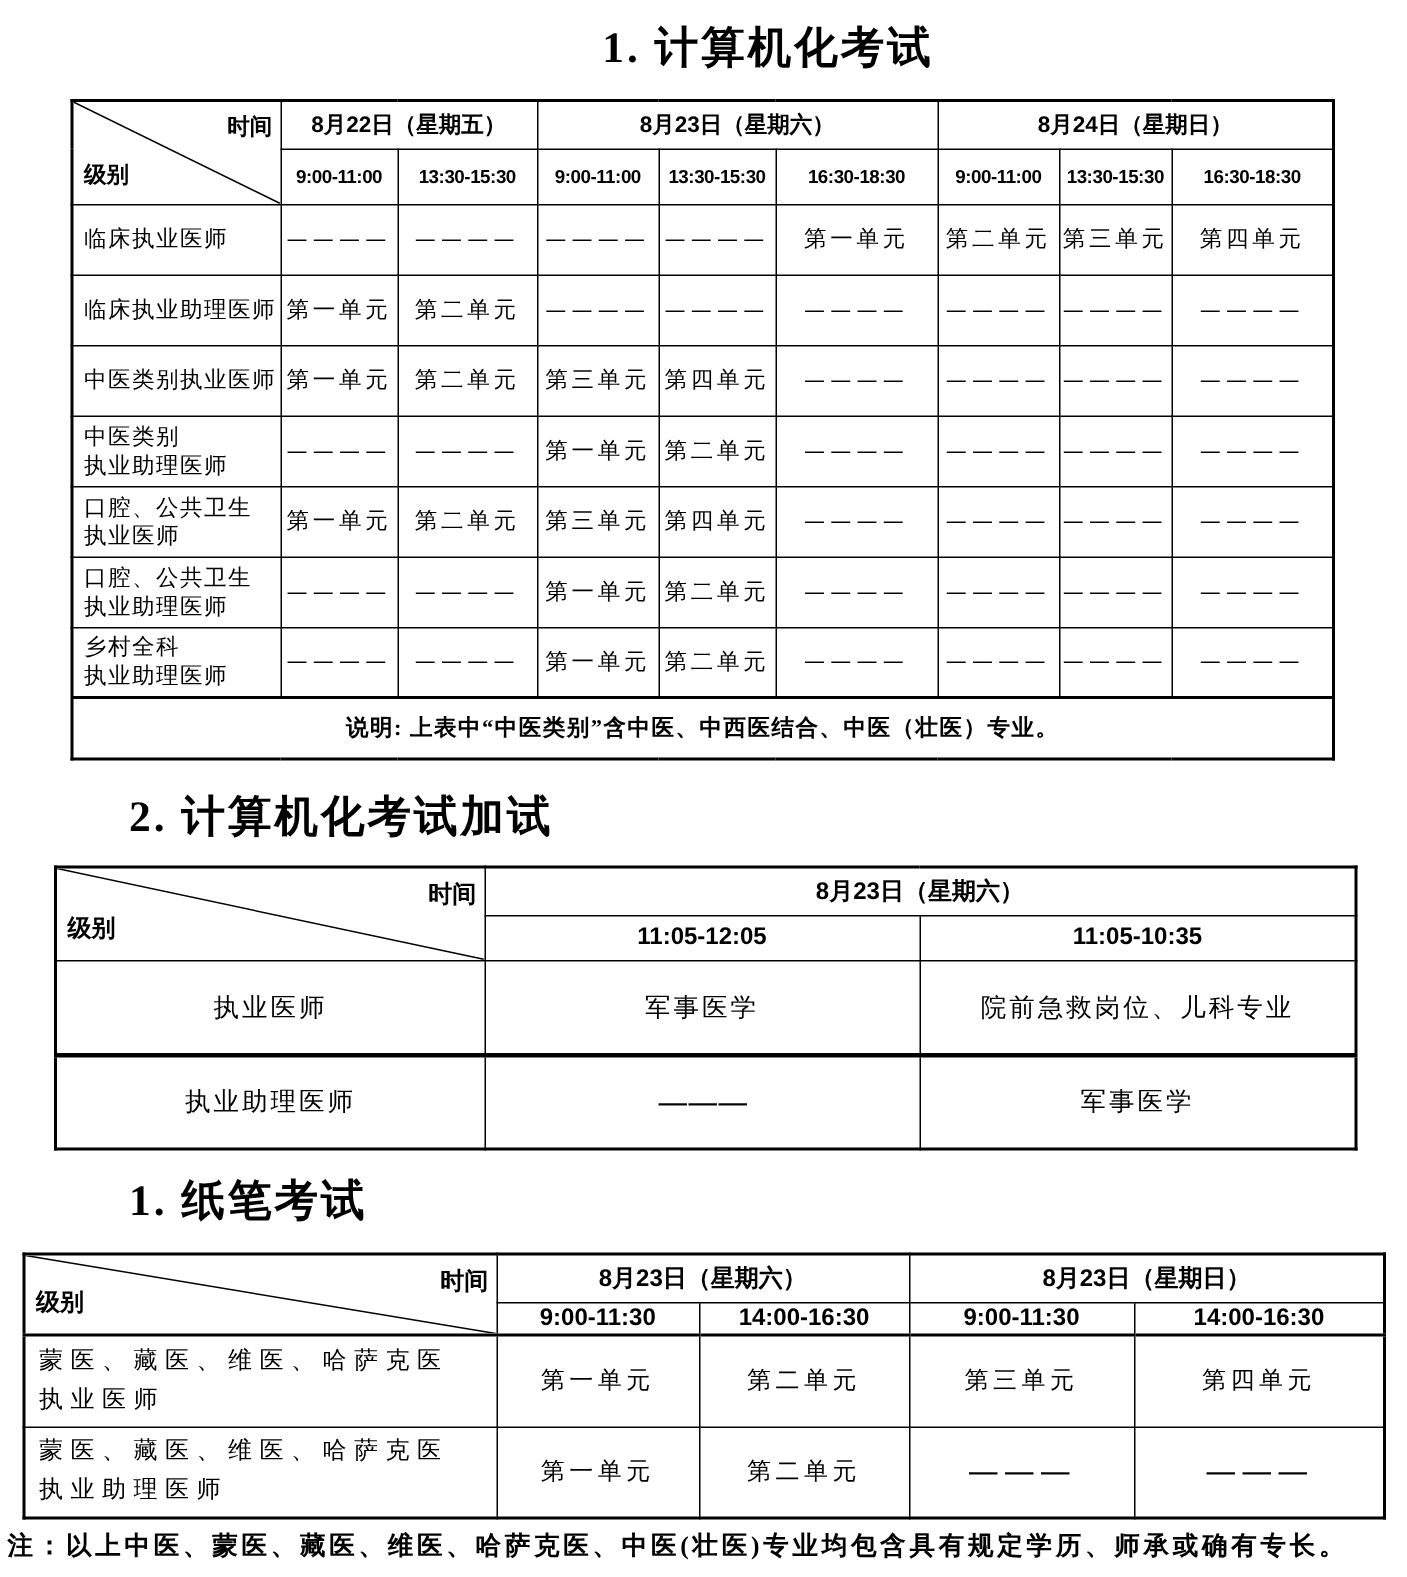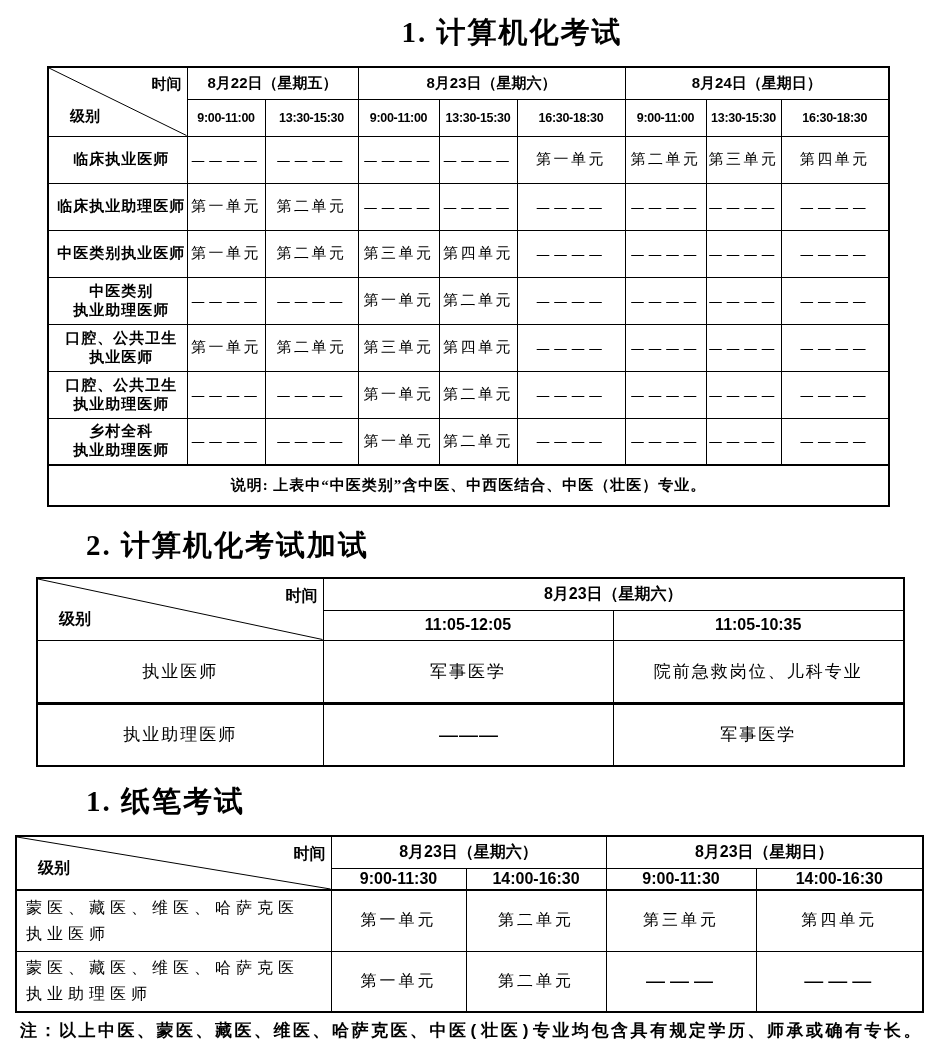--- a/index.html
+++ b/index.html
@@ -13,21 +13,21 @@
   table{border-collapse:collapse;table-layout:fixed;border:2px solid #000;}
   td{border:1px solid #000;text-align:center;vertical-align:middle;padding:0;overflow:hidden;}
 
   
   #t1{margin:14px 0 0 47px;width:841px;}
   #t1 td{font-size:15px;}
   #t1 .hd{font-weight:700;font-size:15px;}
   #t1 .tm{font-weight:700;font-size:12.5px;letter-spacing:-0.3px;}
   #t1 tr.h1{height:32px;} #t1 tr.h2{height:37px;margin-top:12px;}
   #t1 tr.r{height:47px;} #t1 tr.noter{height:41px;}
-  #t1 .lbl{text-align:center;padding-left:7px;letter-spacing:1px;font-weight:bold;}
+  #t1 .lbl{text-align:left;padding-left:7px;letter-spacing:1px;}
   #t1 .unit{letter-spacing:2.5px;}
   #t1 .dash{font-family:"DejaVu Sans",sans-serif;font-size:14px;letter-spacing:3.5px;}
   #t1 tr.noter td{border-top:2px solid #000;font-family:"Liberation Serif",serif;font-weight:700;font-size:15px;letter-spacing:1px;}
 
   
   #t2{margin:12px 0 0 36px;width:867px;}
   #t2 td{font-size:17px;}
   #t2 .hd{font-weight:700;font-size:16px;}
   #t2 tr.h1{height:32px;} #t2 tr.h2{height:30px;}
   #t2 tr.r{height:63px;}
@@ -44,25 +44,25 @@
   #t3 .lbl{text-align:left;padding-left:9px;letter-spacing:5px;line-height:26px;}
   #t3 .unit{letter-spacing:3px;}
   #t3 tr.b1 td{border-top:2px solid #000;}
 
   .lbl{white-space:pre-line;}
 
   
   .corner{position:relative;margin-top:24px;}
   .corner svg{position:absolute;left:0;top:0;width:100%;height:100%;display:block;}
   .corner .tlab{position:absolute;top:7px;right:5px;font-weight:700;}
-  .corner .llab{position:absolute;bottom:10px;left:21px;font-weight:700;}
+  .corner .llab{position:absolute;bottom:10px;left:7px;font-weight:700;}
   #t1 .corner .tlab,#t1 .corner .llab{font-size:15px;}
   #t2 .corner .tlab,#t2 .corner .llab,#t3 .corner .tlab,#t3 .corner .llab{font-size:16px;}
 
-  #footnote{margin:6px 0 0 5px;font-family:Liberation Mono, monospace;font-weight:700;font-size:17px;letter-spacing:2.5px;white-space:nowrap;text-align:center;}
+  #footnote{margin:6px 0 0 5px;font-family:Liberation Serif, serif;font-weight:700;font-size:17px;letter-spacing:2.5px;white-space:nowrap;}
 </style>
 </head>
 <body>
 
 <div id="title1" class="title">1. 计算机化考试</div>
 
 <table id="t1">
   <colgroup>
     <col style="width:139px">
       <col style="width:78px">

